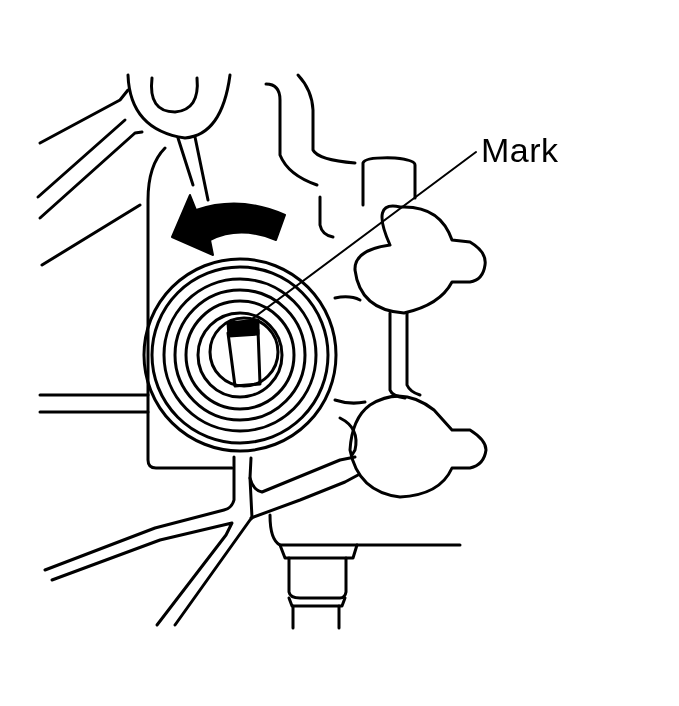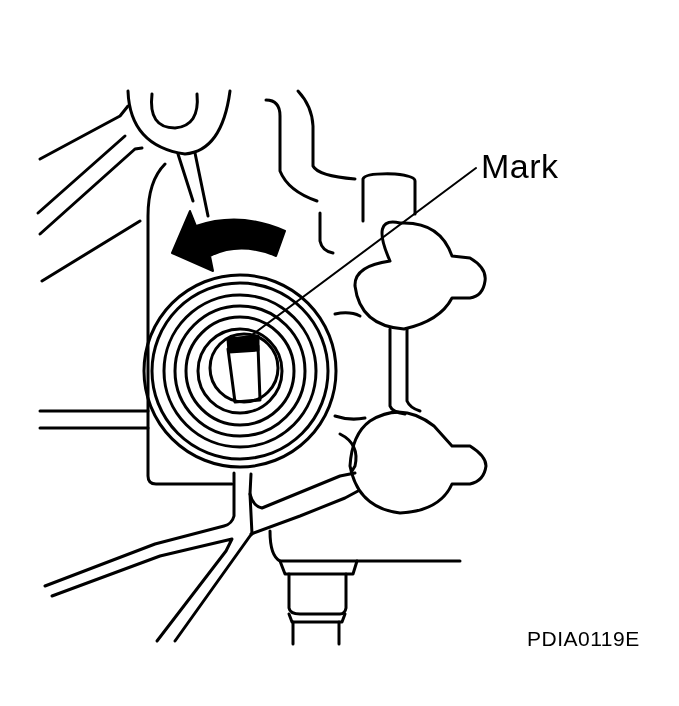--- a/index.html
+++ b/index.html
@@ -1,17 +1,17 @@
 <!DOCTYPE html>
 <html><head>
   <meta charset="utf-8">
   <style>
     html, body { margin: 0; padding: 0; background: #ffffff; }
     body { width: 679px; height: 706px; position: relative; overflow: hidden; }
-    .canvas { position: absolute; left: 0; top: 16px; width: 679px; height: 628px; }
+    .canvas { position: absolute; left: 0; top: 0; width: 679px; height: 628px; }
     svg { position: absolute; left: 0; top: 0; }
     .lbl {
       position: absolute;
       font-family: "Liberation Sans", sans-serif;
       color: #000;
       white-space: nowrap;
       line-height: 1;
     }
     .mark-label { left: 481px; top: 133px; font-size: 34px; font-weight: 400; letter-spacing: 0.5px; }
     .code-label { left: 527px; top: 612px; font-size: 21px; letter-spacing: 0.5px; }
@@ -95,14 +95,13 @@
       <path d="M289 558 L289 592 Q290 598 300 598 L340 598 Q345 598 346 592 L346 558"></path>
       <path d="M289 598 L292 606 L342 606 L345 598"></path>
       <path d="M293 606 L293 628"></path>
       <path d="M339 606 L339 628"></path>
     </g>
 
     <line x1="476" y1="152" x2="248" y2="322" stroke-width="2"></line>
   </svg>
 
   <span class="lbl mark-label">Mark</span>
-  <span class="lbl code-label">PDIA0119E</span>
 </div>
 
 </body></html>

